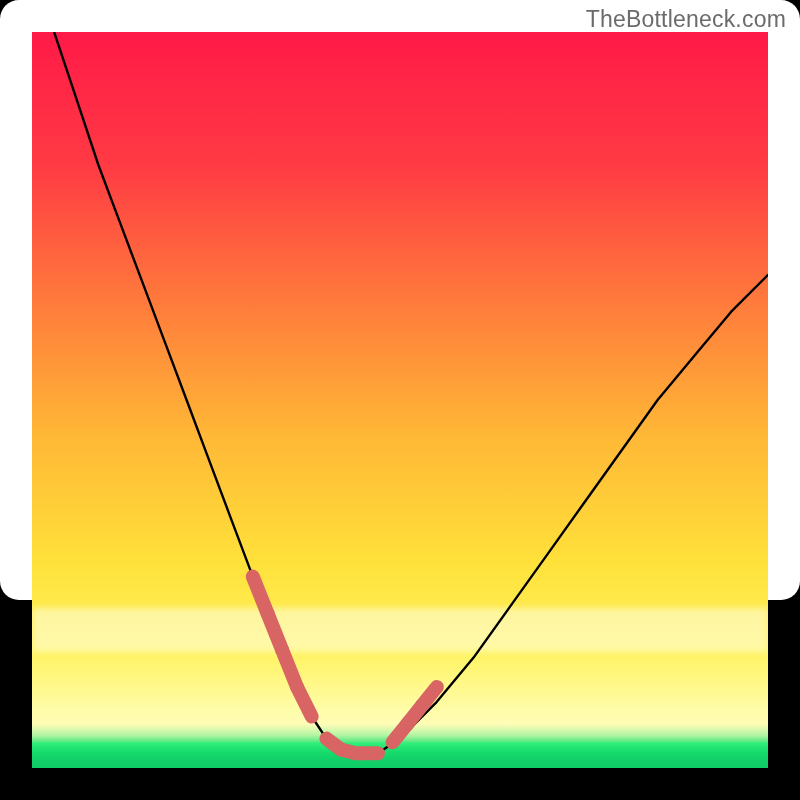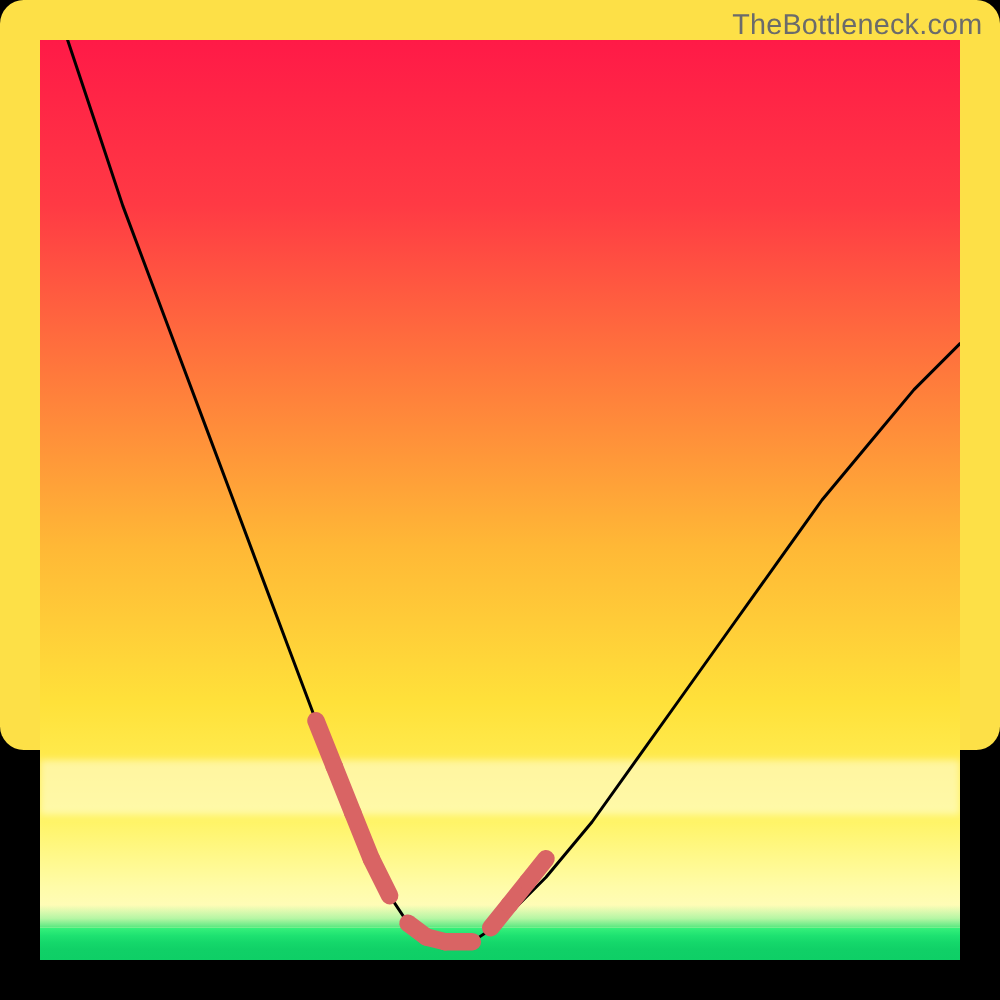--- a/index.html
+++ b/index.html
@@ -8,21 +8,21 @@
     width: 800px;
     height: 800px;
     overflow: hidden;
     background: #000;
     font-family: Arial, Helvetica, sans-serif;
   }
   .stage {
     position: relative;
     width: 800px;
     height: 600px;
-    background: #fde047;
+    background: #ffffff;
     border-radius: 19px;
   }
   .plot {
     position: absolute;
     left: 32px;
     top: 32px;
     width: 736px;
     height: 736px;
     overflow: hidden;
   }

